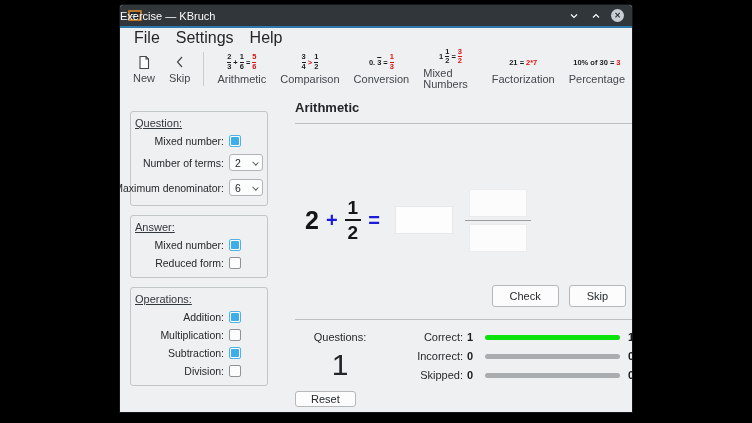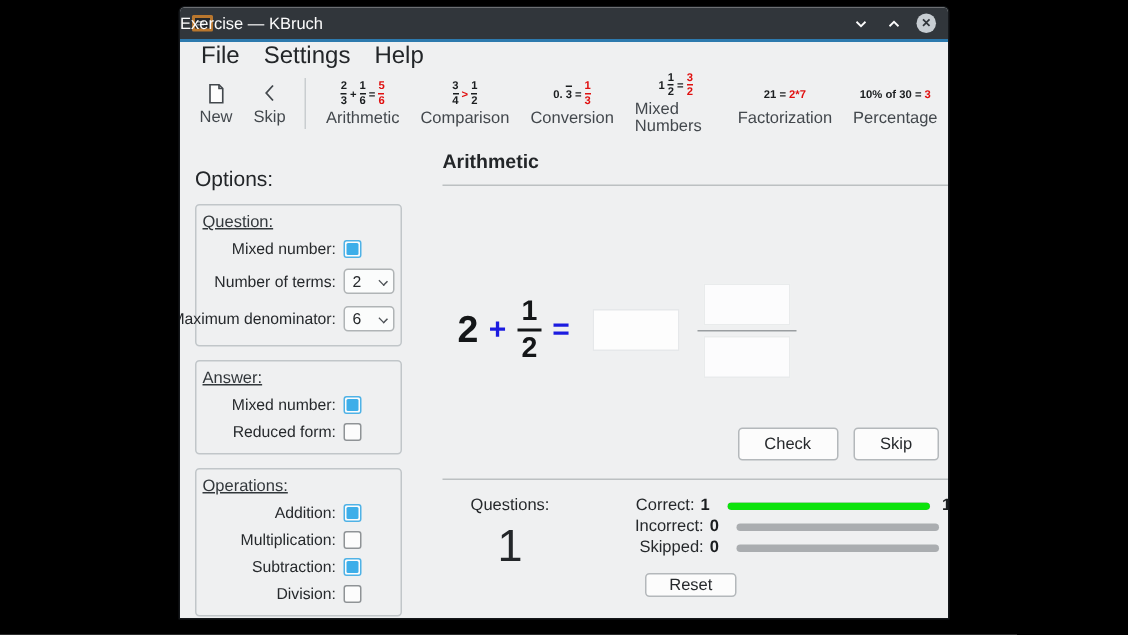--- a/index.html
+++ b/index.html
@@ -92,30 +92,30 @@
   .btn-row { display:flex; justify-content:flex-end; gap:10px; margin-top:31px; padding-right:30px; }
   .btn { background:#fcfcfc; border:1px solid #b4b8bb; border-radius:3px; font-size:11px;
          color:#26292c; padding:4px 17px; font-family:"Liberation Sans", sans-serif; }
 
   .hline2 { height:1px; background:#bcc0c2; margin-top:12px; }
 
   .stats { display:flex; margin-top:7px; }
   .q-col { width:90px; text-align:center; padding-top:4px; }
   .q-label { font-size:11px; color:#26292c; }
   .q-count { font-size:30px; color:#232629; margin-top:5px; }
-  .stat-rows { display:flex; flex-direction:column; gap:2px; padding-top:4px;align-items:center; }
+  .stat-rows { display:flex; flex-direction:column; gap:7px; padding-top:4px; }
   .stat-row { display:flex; align-items:center; }
   .s-label { width:78px; text-align:right; font-size:11px; color:#26292c; }
   .s-val { width:14px; text-align:left; font-size:11px; font-weight:bold; color:#1b1e20; margin-left:4px; }
   .bar { width:135px; height:5px; border-radius:3px; background:#aaadb0; margin-left:4px;
          overflow:hidden; }
   .fill { height:100%; border-radius:3px; }
   .s-pct { font-size:11px; color:#1b1e20; font-weight:bold; margin-left:8px; }
 
-  .reset-row { display:flex; justify-content:center; padding-right:30px; }
+  .reset-row { display:flex; justify-content:flex-start; padding-right:30px; margin-top:9px; }
   .btn.small { padding:1px 15px; font-size:11px; }
 </style>
 </head>
 <body>
 
 <div class="stage">
   <div class="window">
 
     <div class="titlebar">
       <div class="app-icon"></div>
@@ -235,21 +235,20 @@
               <span class="mtx red">3</span>
             </div>
             <div class="tlabel">Percentage</div>
           </div>
         </div>
     </div>
 
     <div class="content">
 
       <div class="options">
-        <div class="options-heading">Options:</div>
         <div id="optionsWrap">
             <div class="group">
               <div class="gtitle">Question:</div>
               <div class="grow short">
                 <span class="glabel">Mixed number:</span>
                 <span class="ctl">
                   <span class="cb on">
                     <span class="cbi"></span>
                   </span>
                 </span>

